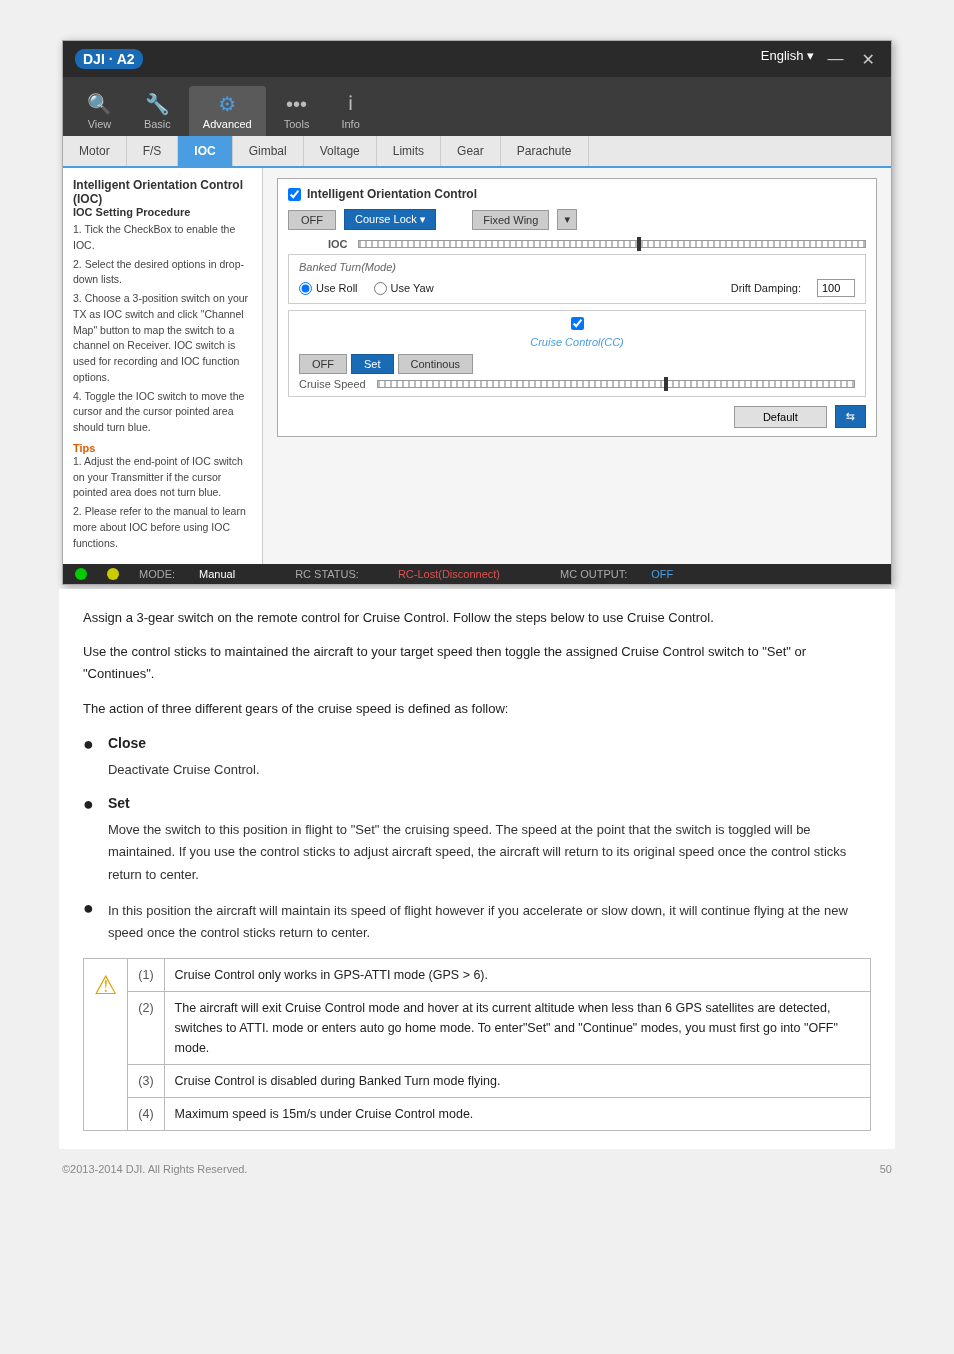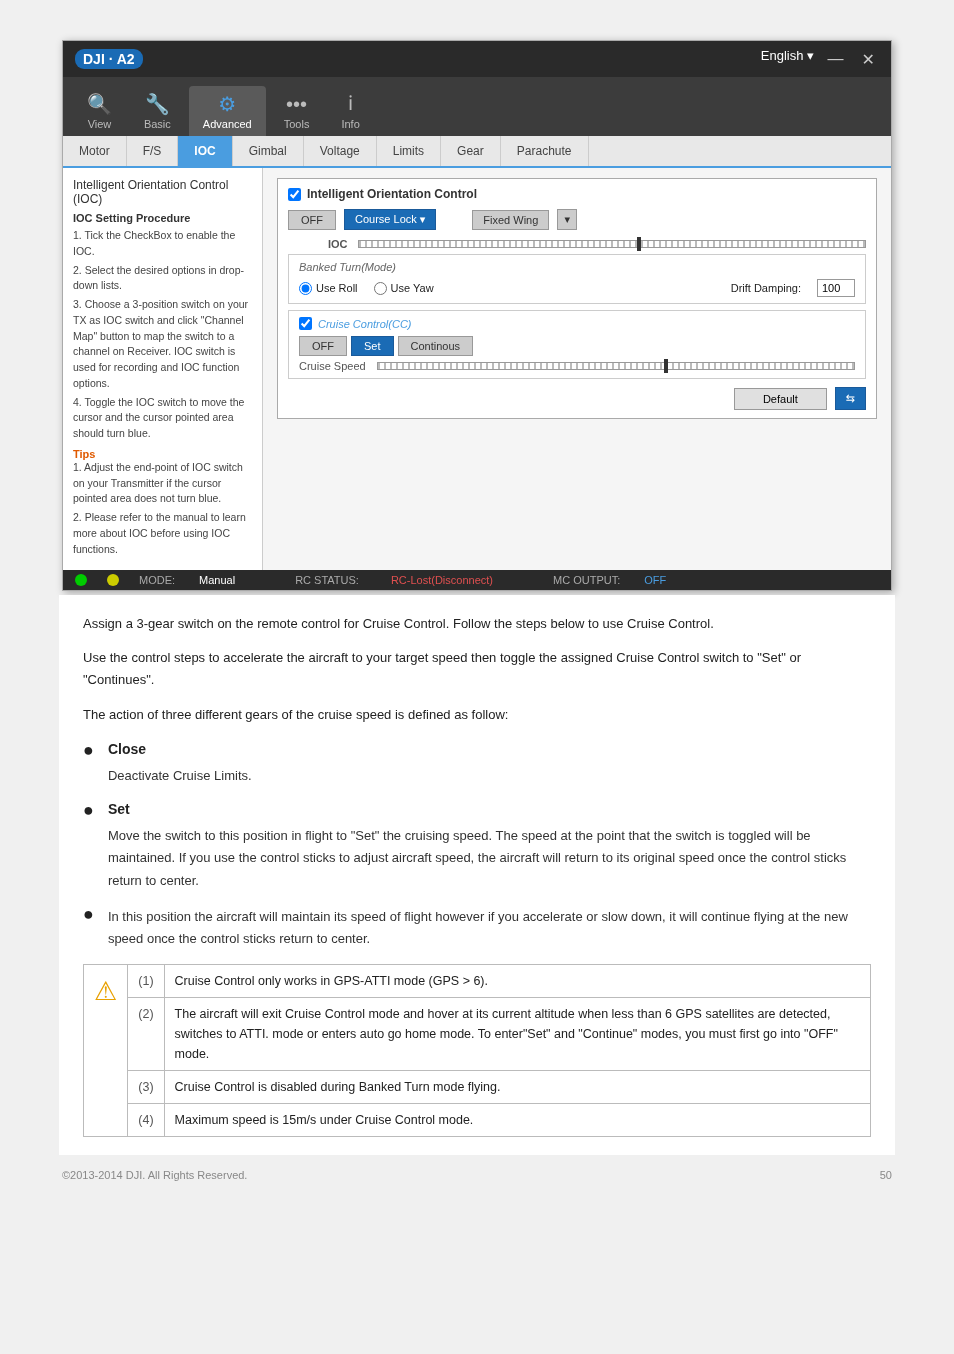--- a/index.html
+++ b/index.html
@@ -123,22 +123,22 @@
     
     .left-panel {
       width: 200px;
       background: #fff;
       border-right: 1px solid #ccc;
       padding: 10px;
       font-size: 11px;
     }
     .left-panel h3 {
       font-size: 12px;
-      font-weight: normal;
-      margin-bottom: 6px;
+      font-weight: bold;
+      margin-bottom: 0;
       color: #333;
     }
     .left-panel .section-title {
       font-weight: bold;
       margin-bottom: 4px;
       color: #333;
     }
     .left-panel p {
       font-size: 10.5px;
       color: #444;
@@ -284,20 +284,21 @@
       padding: 6px 10px;
     }
     .cruise-header {
       display: flex;
       align-items: center;
       gap: 6px;
       font-size: 11px;
       color: #4a9de0;
       font-style: italic;
       margin-bottom: 6px;
+      flex-direction: column;
     }
     .cruise-controls {
       display: flex;
       align-items: center;
       gap: 4px;
       margin-bottom: 4px;
     }
     .btn-off2 {
       background: #ccc;
       border: 1px solid #999;
@@ -347,21 +348,21 @@
       width: 12px;
       height: 12px;
       border-radius: 50%;
       display: inline-block;
     }
     .dot-green { background: #00cc00; }
     .dot-yellow { background: #cccc00; }
     .mode-label { color: #aaa; }
     .mode-val { color: #fff; margin-left: 4px; }
     .status-label { color: #aaa; }
-    .status-val { color: #e05050; margin-left: 12px; }
+    .status-val { color: #e05050; margin-left: 19px; }
     .mc-label { color: #aaa; }
     .mc-val { color: #4a9de0; margin-left: 4px; }
 
     
     .bottom-actions {
       display: flex;
       justify-content: flex-end;
       align-items: center;
       gap: 8px;
       margin-top: 8px;
@@ -595,28 +596,28 @@
     <span style="width:20px"></span>
     <span class="mc-label">MC OUTPUT:</span>
     <span class="mc-val">OFF</span>
   </div>
 
 </div>
 
 <div class="doc-area">
 
   <p>Assign a 3-gear switch on the remote control for Cruise Control. Follow the steps below to use Cruise Control.</p>
-  <p>Use the control steps to accelerate the aircraft to your target speed then toggle the assigned Cruise Control switch to "Set" or "Continues".</p>
+  <p>Use the control sticks to maintained the aircraft to your target speed then toggle the assigned Cruise Control switch to "Set" or "Continues".</p>
   <p>The action of three different gears of the cruise speed is defined as follow:</p>
 
   <div class="bullet-row">
     <span class="bullet-dot">●</span>
     <div class="bullet-content">
       <div class="bullet-title">Close</div>
-      <div class="bullet-text">Deactivate Cruise Limits.</div>
+      <div class="bullet-text">Deactivate Cruise Control.</div>
     </div>
   </div>
 
   <div class="bullet-row">
     <span class="bullet-dot">●</span>
     <div class="bullet-content">
       <div class="bullet-title">Set</div>
       <div class="bullet-text">Move the switch to this position in flight to "Set" the cruising speed. The speed at the point that the switch is toggled will be maintained. If you use the control sticks to adjust aircraft speed, the aircraft will return to its original speed once the control sticks return to center.</div>
     </div>
   </div>

